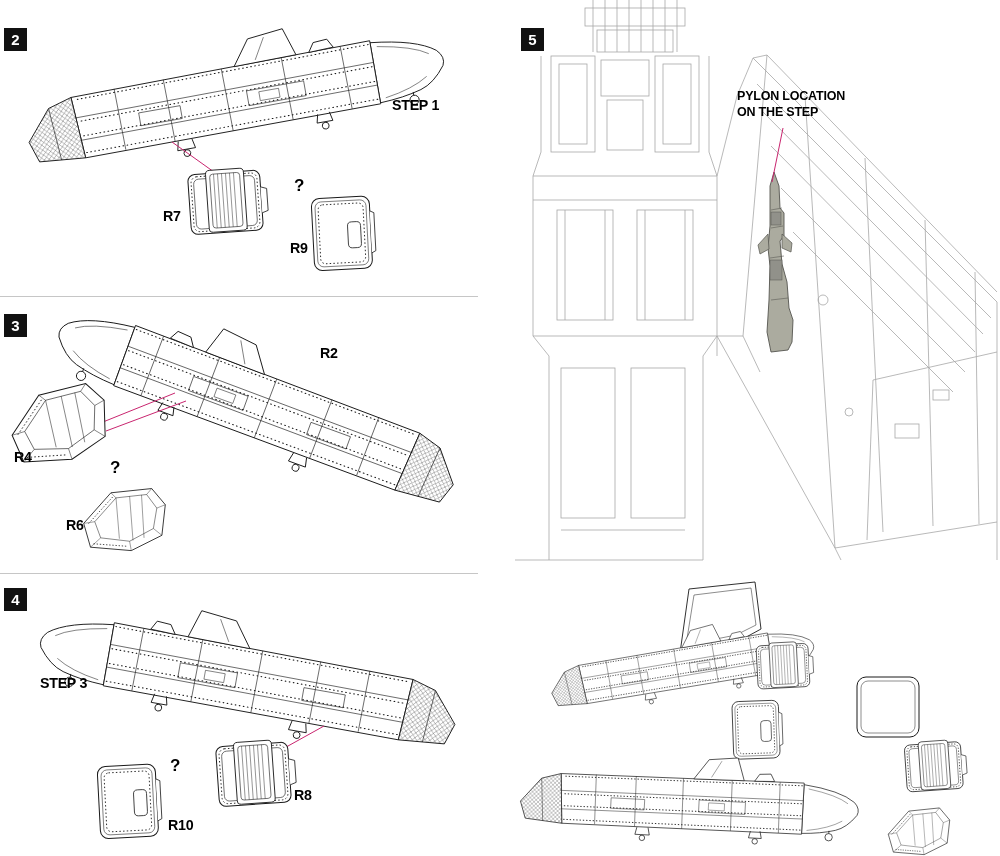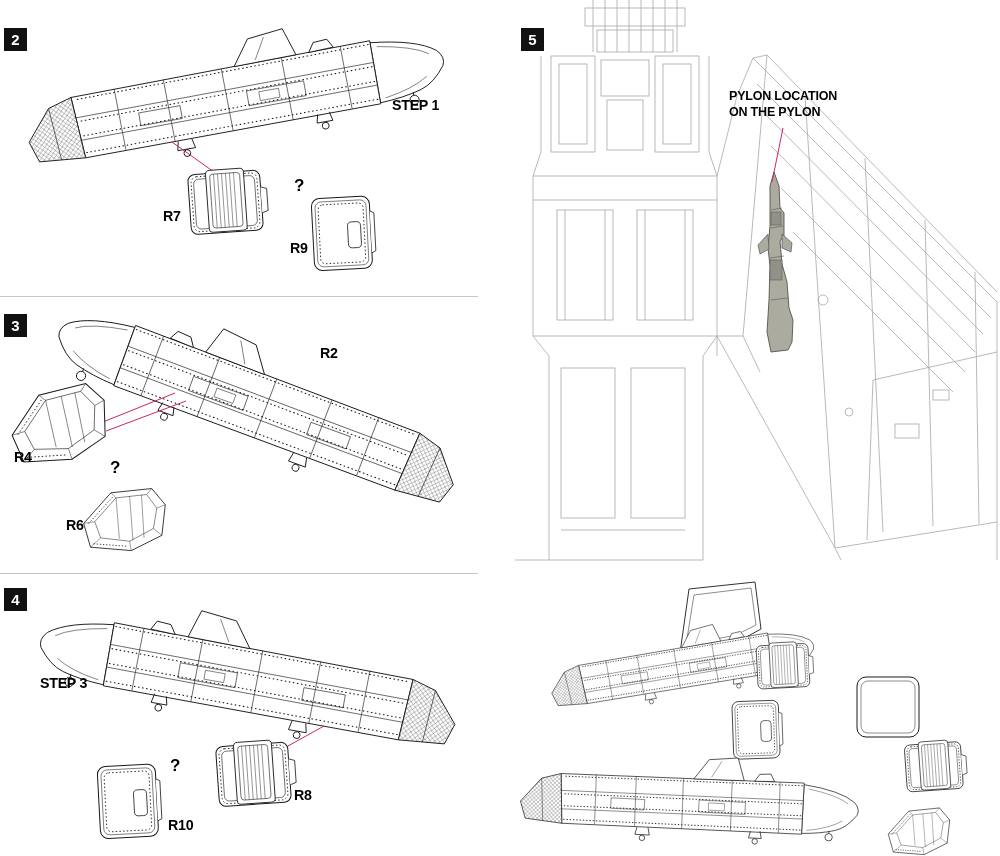--- a/index.html
+++ b/index.html
@@ -180,23 +180,23 @@
         <path d="M265,186 L269,172 L274,186 L275,208 L279,213 L279,236 L275,241 L277,264 L282,282 L284,308 L288,320 L287,342 L283,350 L266,352 L262,332 L264,300 L265,266 L263,248 L265,226 Z" fill="var(--pylon_fill,#abab9f)"></path>
         <path d="M263,234 L253,245 L255,254 L264,249 Z" fill="var(--pylon_fill,#abab9f)" stroke-width="0.7"></path>
         <path d="M277,234 L287,243 L286,252 L277,248 Z" fill="var(--pylon_fill,#abab9f)" stroke-width="0.7"></path>
         <path d="M266,210 L277,208 M266,228 L278,226 M265,258 L279,256 M266,300 L283,298" stroke-width="0.55" fill="none"></path>
         <rect x="266" y="212" width="10" height="13" fill="#91918a" stroke-width="0.5"></rect>
         <rect x="265" y="260" width="12" height="20" fill="#91918a" stroke-width="0.5"></rect>
       </g>
       <path d="M278,128 L267,182" style="stroke:var(--accent,#c9256f)" stroke-width="1" fill="none"></path>
     </svg>
     <div class="badge" style="left:16px;top:28px">5</div>
-    <div class="note" style="left:224px;top:88px">
+    <div class="note" style="left:232px;top:88px">
       <span class="note-line">PYLON LOCATION</span>
-      <span class="note-line">ON THE PYLON</span>
+      <span class="note-line">ON THE STEP</span>
     </div>
   </div>
 
   <div class="sec" style="left:505px;top:575px;width:495px;height:281px">
     <svg class="art" width="495" height="281" viewBox="0 0 495 281">
       <g fill="#fff" stroke="#1a1a1a" stroke-width="0.9">
         <path d="M175,78 L184,14 L250,7 L256,54 L234,66 Z"></path>
         <path d="M181,70 L189,20 L246,13 L251,50 L231,60 Z" stroke-width="0.5" fill="none"></path>
       </g>
       <use href="#missile" transform="translate(38,75) rotate(-9) scale(0.63)"></use>

